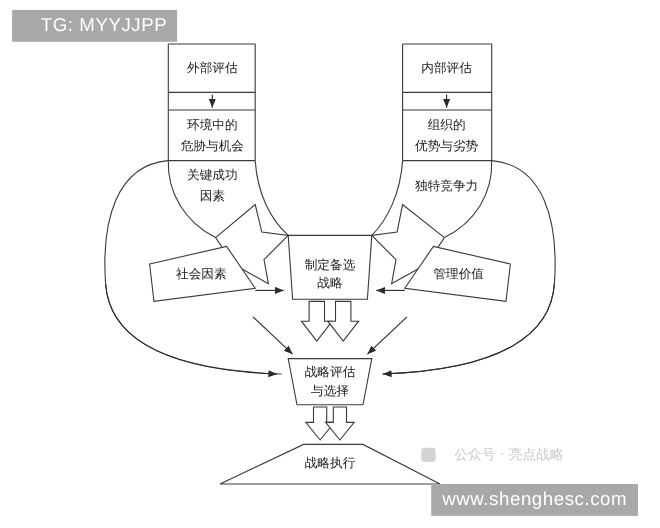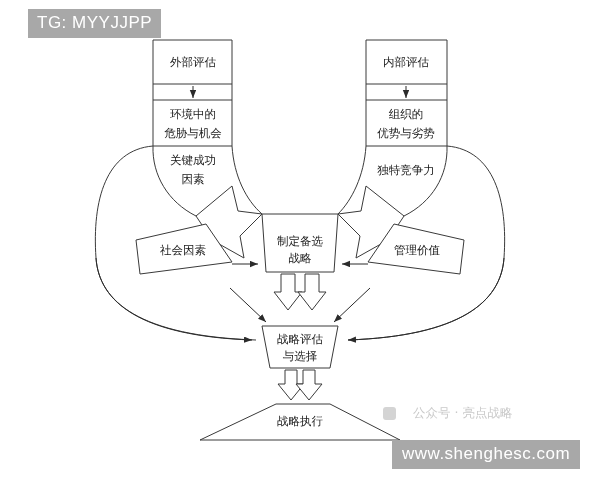--- a/index.html
+++ b/index.html
@@ -27,24 +27,24 @@
   .badge {
     position: absolute;
     background: #a8a8a8;
     color: #ffffff;
     font-family: "Liberation Sans", sans-serif;
     font-weight: 400;
     letter-spacing: 0.5px;
     white-space: nowrap;
   }
   #tg-badge {
-    left: 28px;
+    left: 11px;
     top: 9px;
     font-size: 17px;
-    padding: 4px 9px 5px 9px;
+    padding: 4px 9px 5px 26px;
   }
   #site-badge {
     left: 392px;
     top: 440px;
     font-size: 17px;
     padding: 4px 10px 5px 10px;
   }
   .wm {
     position: absolute;
     left: 383px;

